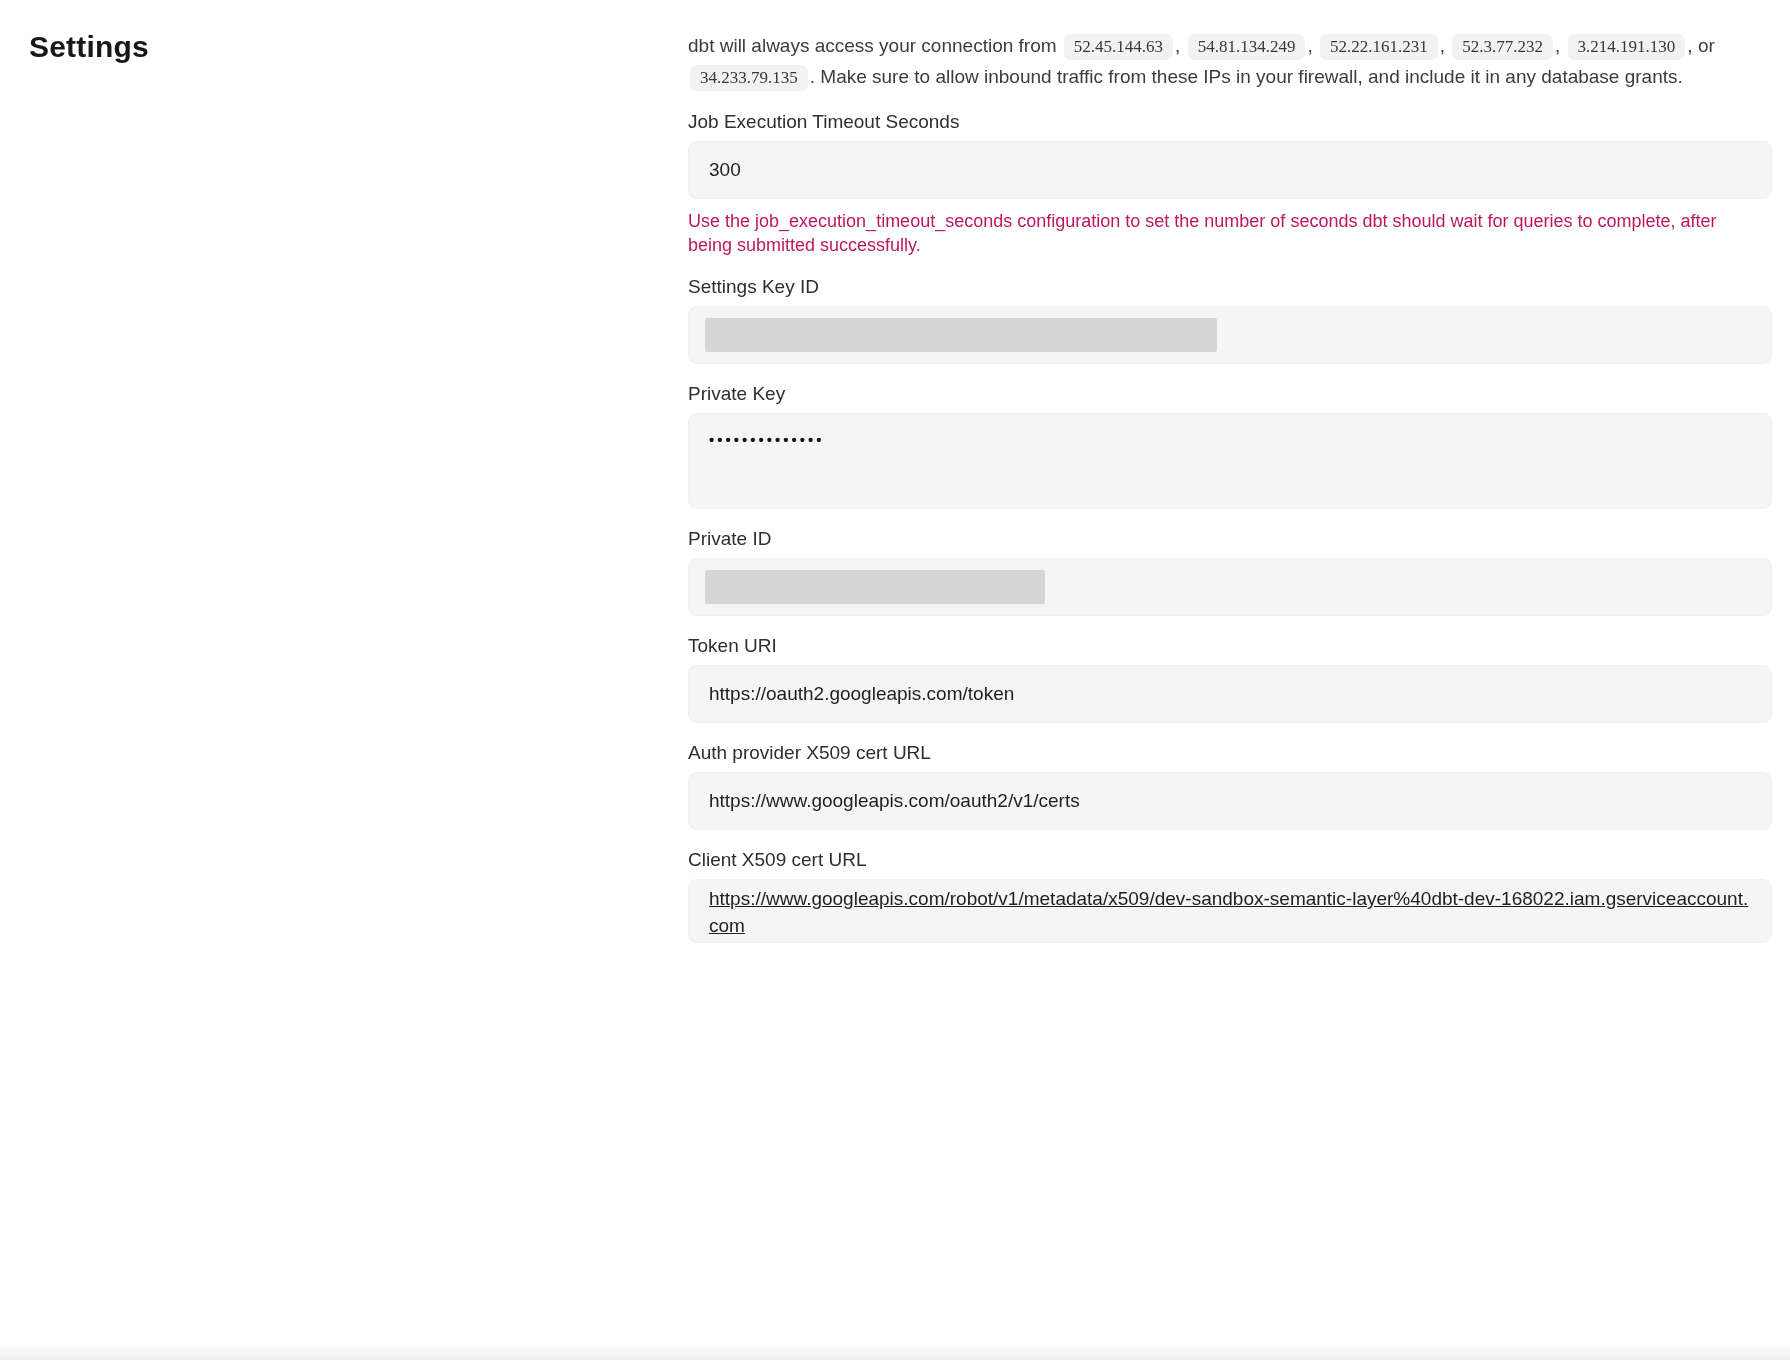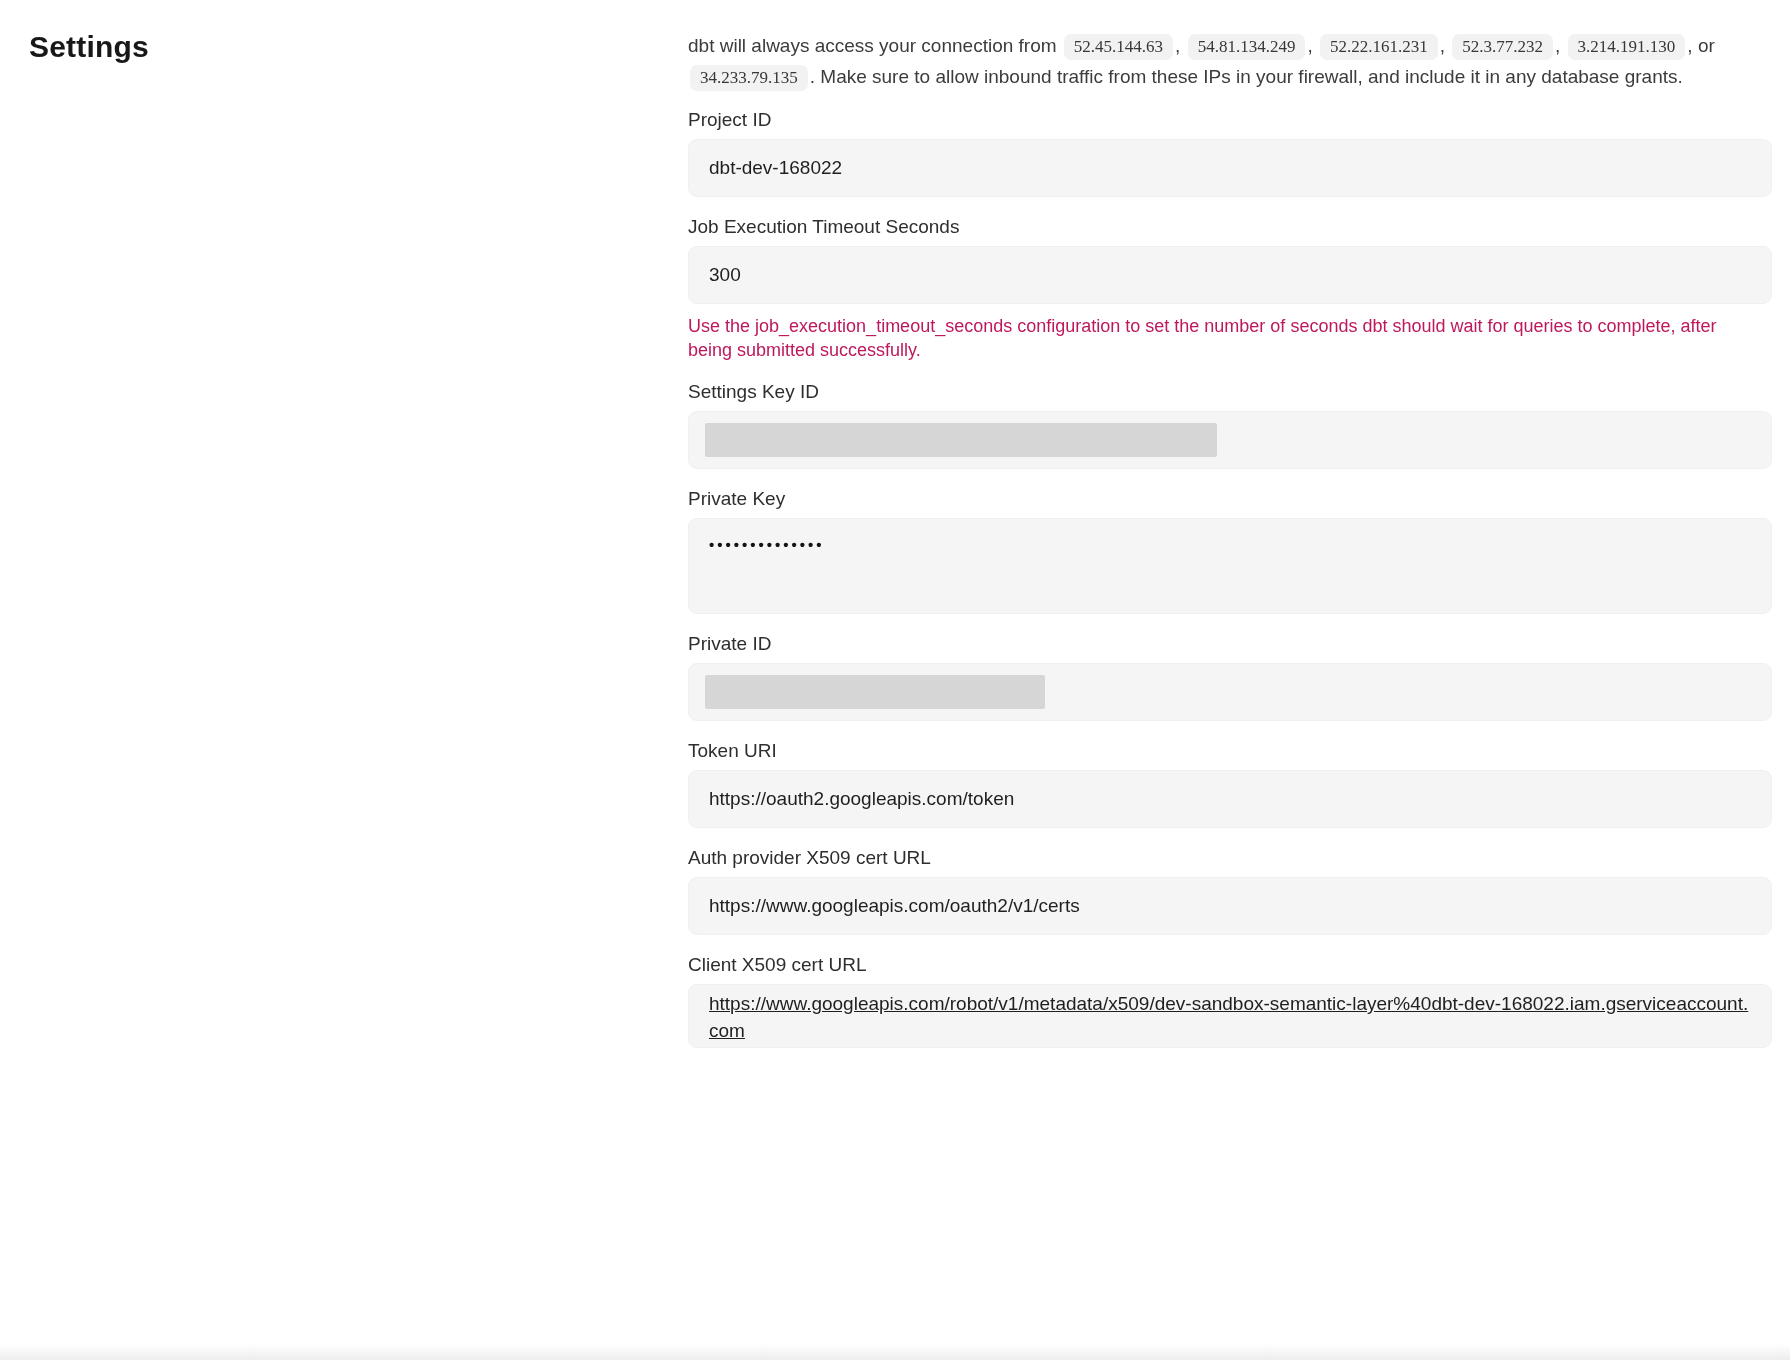--- a/index.html
+++ b/index.html
@@ -41,26 +41,20 @@
 <body>
 
 <div class="page">
 
   <h1 class="page-title">Settings</h1>
 
   <div class="content">
 
     <p class="notice">dbt will always access your connection from <span class="ip-chip">52.45.144.63</span>, <span class="ip-chip">54.81.134.249</span>, <span class="ip-chip">52.22.161.231</span>, <span class="ip-chip">52.3.77.232</span>, <span class="ip-chip">3.214.191.130</span>, or <span class="ip-chip">34.233.79.135</span>. Make sure to allow inbound traffic from these IPs in your firewall, and include it in any database grants.</p>
 
-    <div class="group first">
-      <label class="field-label">Project ID</label>
-      <div class="field-box">
-        <span>dbt-dev-168022</span>
-      </div>
-    </div>
 
     <div class="group">
       <label class="field-label">Job Execution Timeout Seconds</label>
       <div class="field-box">
         <span>300</span>
       </div>
       <p class="helper">Use the job_execution_timeout_seconds configuration to set the number of seconds dbt should wait for queries to complete, after being submitted successfully.</p>
     </div>
 
     <div class="group">

